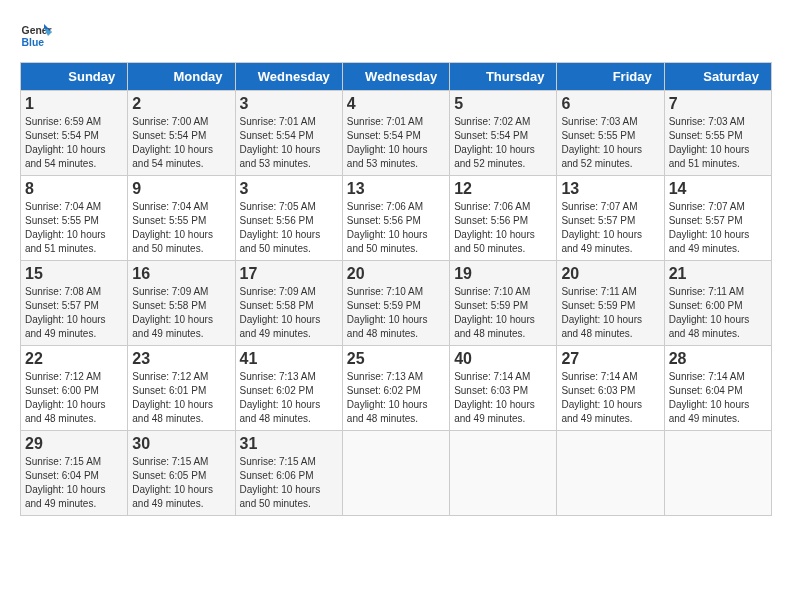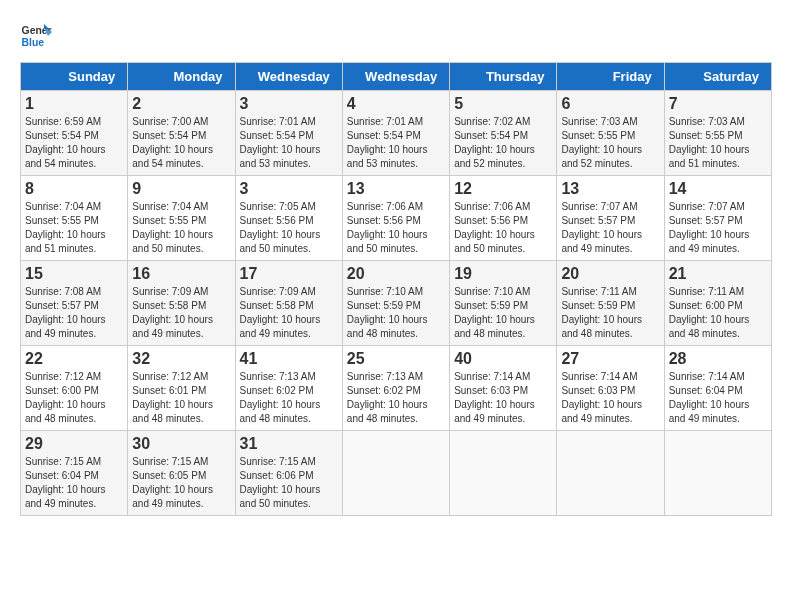--- a/index.html
+++ b/index.html
@@ -293,21 +293,21 @@
       <tr>
         <td>
         <span class="day-number">22</span>
         <div class="day-info">
           Sunrise: 7:12 AM<br>
           Sunset: 6:00 PM<br>
           Daylight: 10 hours and 48 minutes.
         </div>
       </td>
         <td>
-        <span class="day-number">32</span>
+        <span class="day-number">23</span>
         <div class="day-info">
           Sunrise: 7:12 AM<br>
           Sunset: 6:01 PM<br>
           Daylight: 10 hours and 48 minutes.
         </div>
       </td>
         <td>
         <span class="day-number">41</span>
         <div class="day-info">
           Sunrise: 7:13 AM<br>

